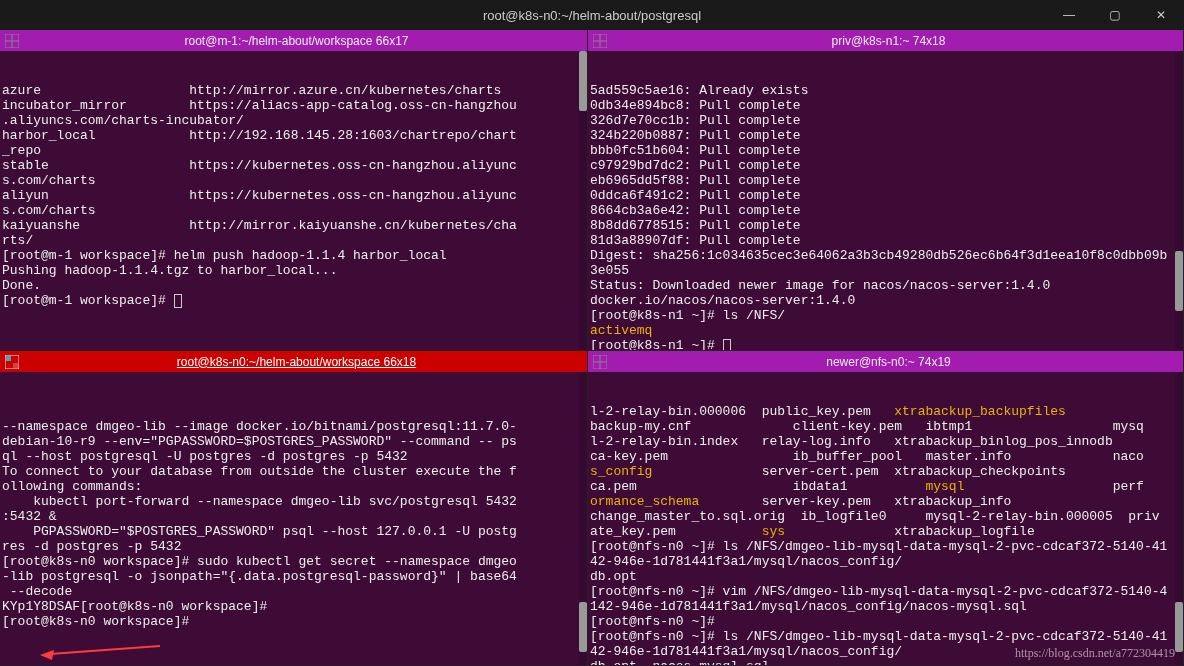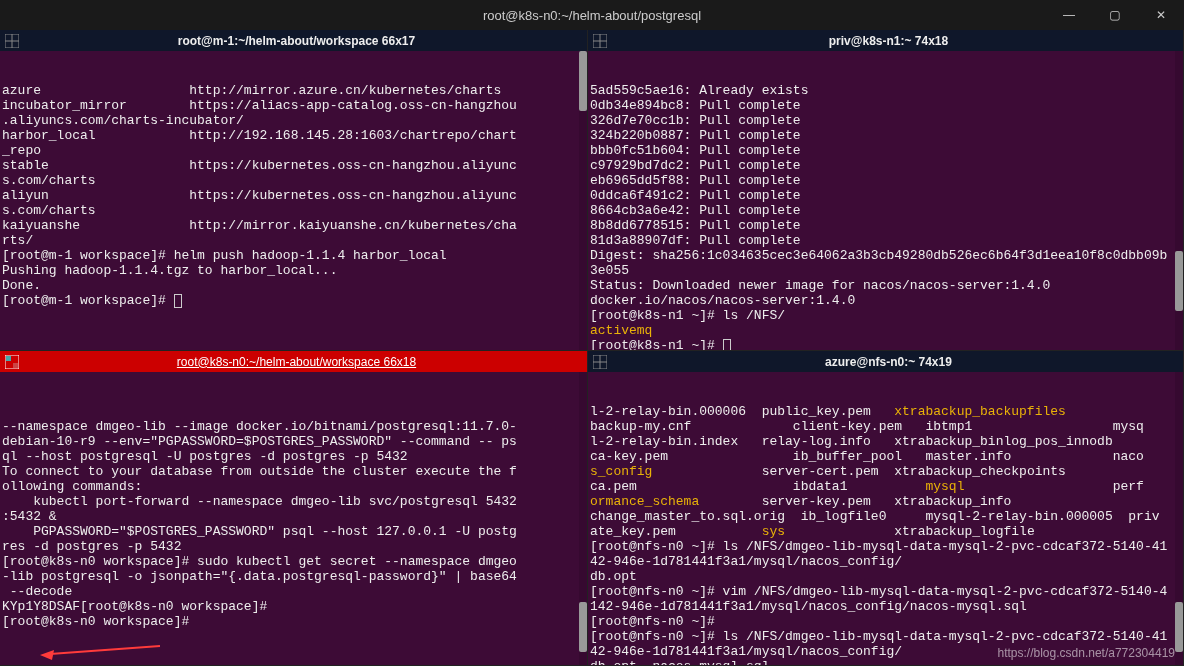--- a/index.html
+++ b/index.html
@@ -3,31 +3,31 @@
 <meta charset="utf-8">
 <style>
   * { margin: 0; padding: 0; box-sizing: border-box; }
   html, body { width: 1184px; height: 666px; overflow: hidden; background: #000; font-family: "Consolas", "Courier New", monospace; }
   .titlebar { height: 30px; background: #1a1a1a; color: #ccc; display: flex; align-items: center; justify-content: center; position: relative; font-size: 13px; font-family: "Segoe UI", sans-serif; }
   .winbuttons { position: absolute; right: 0; top: 0; height: 30px; display: flex; }
   .winbtn { width: 46px; height: 30px; color: #ccc; display: flex; align-items: center; justify-content: center; cursor: pointer; font-size: 12px; }
   .grid { display: grid; grid-template-columns: 588px 596px; grid-template-rows: 321px 315px; width: 1184px; height: 636px; }
   .pane { position: relative; display: flex; flex-direction: column; border-right: 1px solid #222; border-bottom: 1px solid #222; }
   .tabbar { height: 21px; display: flex; align-items: center; font-size: 12px; font-family: "Segoe UI", sans-serif; color: #eee; }
-  .tabbar.inactive { background: #0f172a; font-weight: bold; }
+  .tabbar.inactive { background: #a21caf; }
   .tabbar.active { background: #cc0000; color: #fff; text-decoration: underline; }
   .tabicon { width: 20px; height: 20px; margin: 0 4px 0 2px; display: flex; align-items: center; justify-content: center; }
   .tabtitle { flex: 1; text-align: center; padding-right: 20px; }
   .term { flex: 1; background: #3d0b36; color: #eee; font-size: 13px; line-height: 15px; padding: 2px 2px 0 2px; white-space: pre; overflow: hidden; position: relative; }
   .term .dir { color: #eab308; }
   .cursor { display: inline-block; width: 8px; height: 14px; border: 1px solid #ccc; vertical-align: text-bottom; }
   .scrollbar { position: absolute; right: 0; top: 0; bottom: 0; width: 8px; background: rgba(0,0,0,0.1); }
   .thumb { position: absolute; left: 0; width: 8px; background: #999; border-radius: 2px; }
   .arrow { position: absolute; left: 40px; top: 272px; pointer-events: none; }
-  .watermark { position: absolute; right: 8px; bottom: 4px; color: rgba(255,255,255,0.55); font-size: 12px; font-family: Liberation Sans, sans-serif; margin-left: 30px; }
+  .watermark { position: absolute; right: 8px; bottom: 4px; color: rgba(255,255,255,0.55); font-size: 12px; font-family: Liberation Serif, serif; margin-left: 30px; }
 </style>
 </head>
 <body>
 
 <div class="titlebar">
   <span>root@k8s-n0:~/helm-about/postgresql</span>
   <div class="winbuttons">
     <div class="winbtn">—</div>
     <div class="winbtn">▢</div>
     <div class="winbtn">✕</div>
@@ -90,21 +90,21 @@
 
   <div class="pane">
     <div class="tabbar inactive">
       <span class="tabicon">
         <svg width="14" height="14" viewBox="0 0 14 14">
             <rect x="0" y="0" width="14" height="14" fill="none" stroke="#888" stroke-width="1"></rect>
             <line x1="7" y1="0" x2="7" y2="14" stroke="#888"></line>
             <line x1="0" y1="7" x2="14" y2="7" stroke="#888"></line>
           </svg>
       </span>
-      <span class="tabtitle">azure@nfs-n0:~ 74x19</span>
+      <span class="tabtitle">newer@nfs-n0:~ 74x19</span>
     </div>
     <div class="term" id="term-br">
       <div>l-2-relay-bin.000006  public_key.pem   <span class="dir">xtrabackup_backupfiles</span></div><div>backup-my.cnf             client-key.pem   ibtmp1                  mysq</div><div>l-2-relay-bin.index   relay-log.info   xtrabackup_binlog_pos_innodb</div><div>ca-key.pem                ib_buffer_pool   master.info             naco</div><div><span class="dir">s_config</span>              server-cert.pem  xtrabackup_checkpoints</div><div>ca.pem                    ibdata1          <span class="dir">mysql</span>                   perf</div><div><span class="dir">ormance_schema</span>        server-key.pem   xtrabackup_info</div><div>change_master_to.sql.orig  ib_logfile0     mysql-2-relay-bin.000005  priv</div><div>ate_key.pem           <span class="dir">sys</span>              xtrabackup_logfile</div><div>[root@nfs-n0 ~]# ls /NFS/dmgeo-lib-mysql-data-mysql-2-pvc-cdcaf372-5140-41</div><div>42-946e-1d781441f3a1/mysql/nacos_config/</div><div>db.opt</div><div>[root@nfs-n0 ~]# vim /NFS/dmgeo-lib-mysql-data-mysql-2-pvc-cdcaf372-5140-4</div><div>142-946e-1d781441f3a1/mysql/nacos_config/nacos-mysql.sql</div><div>[root@nfs-n0 ~]#</div><div>[root@nfs-n0 ~]# ls /NFS/dmgeo-lib-mysql-data-mysql-2-pvc-cdcaf372-5140-41</div><div>42-946e-1d781441f3a1/mysql/nacos_config/</div><div>db.opt  nacos-mysql.sql</div><div class="scrollbar"><div class="thumb" style="top:230px;height:50px"></div></div>
       <span class="watermark">https://blog.csdn.net/a772304419</span>
     </div>
   </div>
 
 </div>
 
 </body></html>

